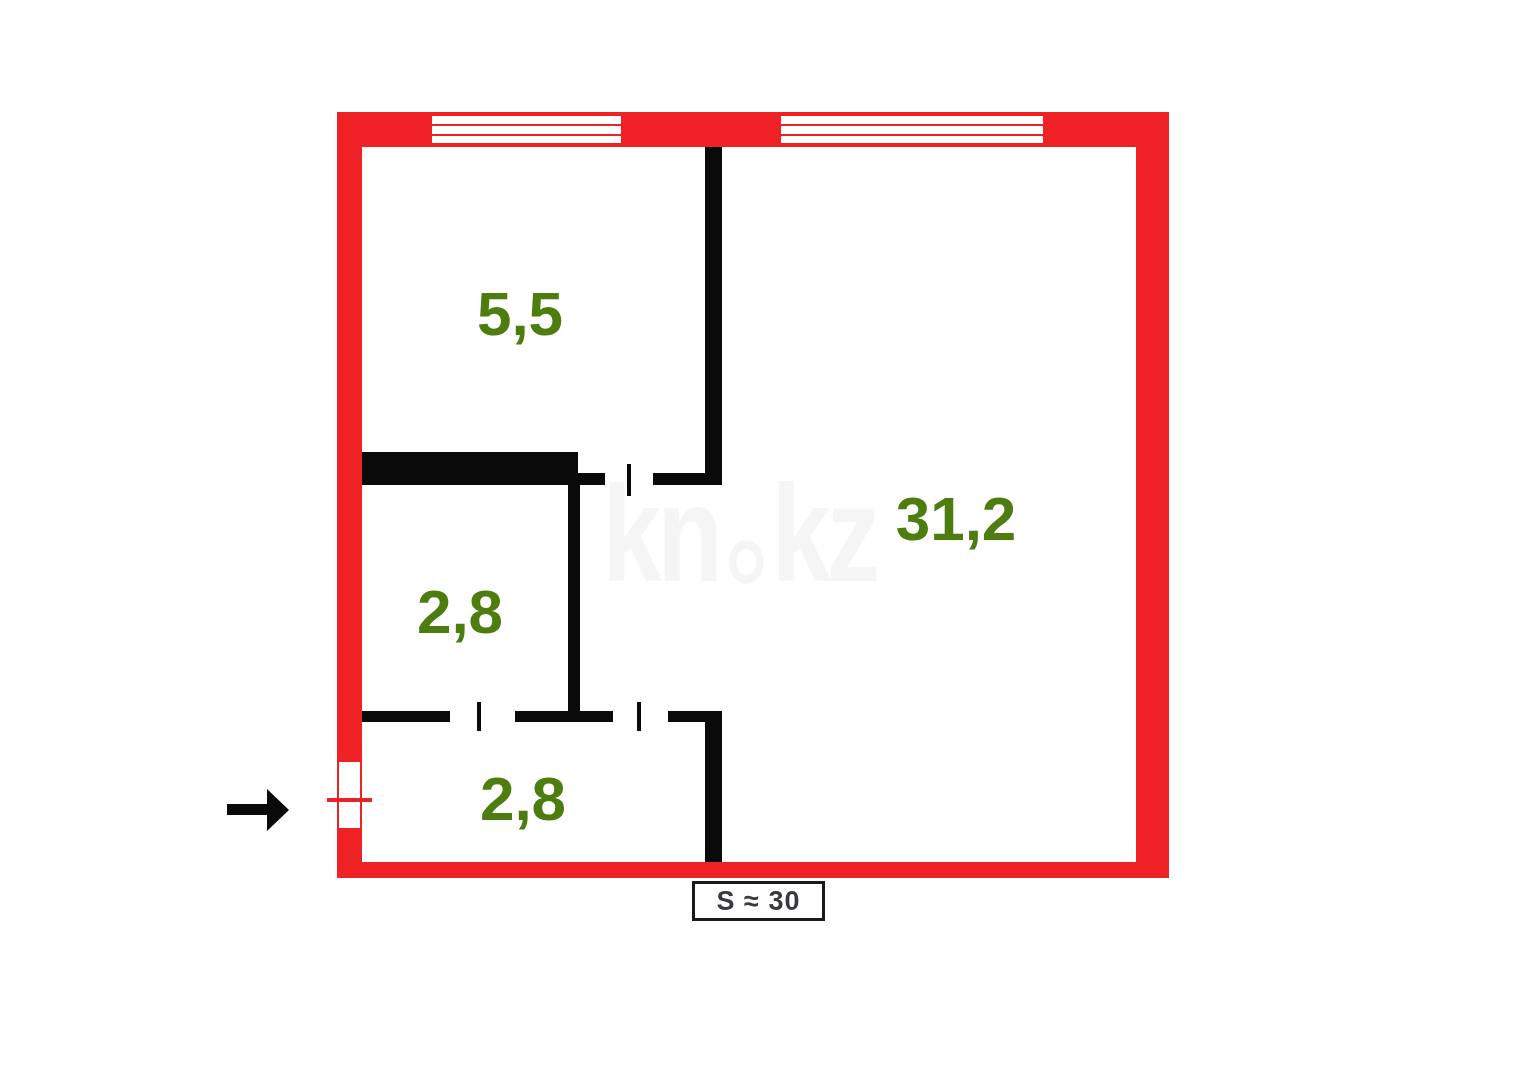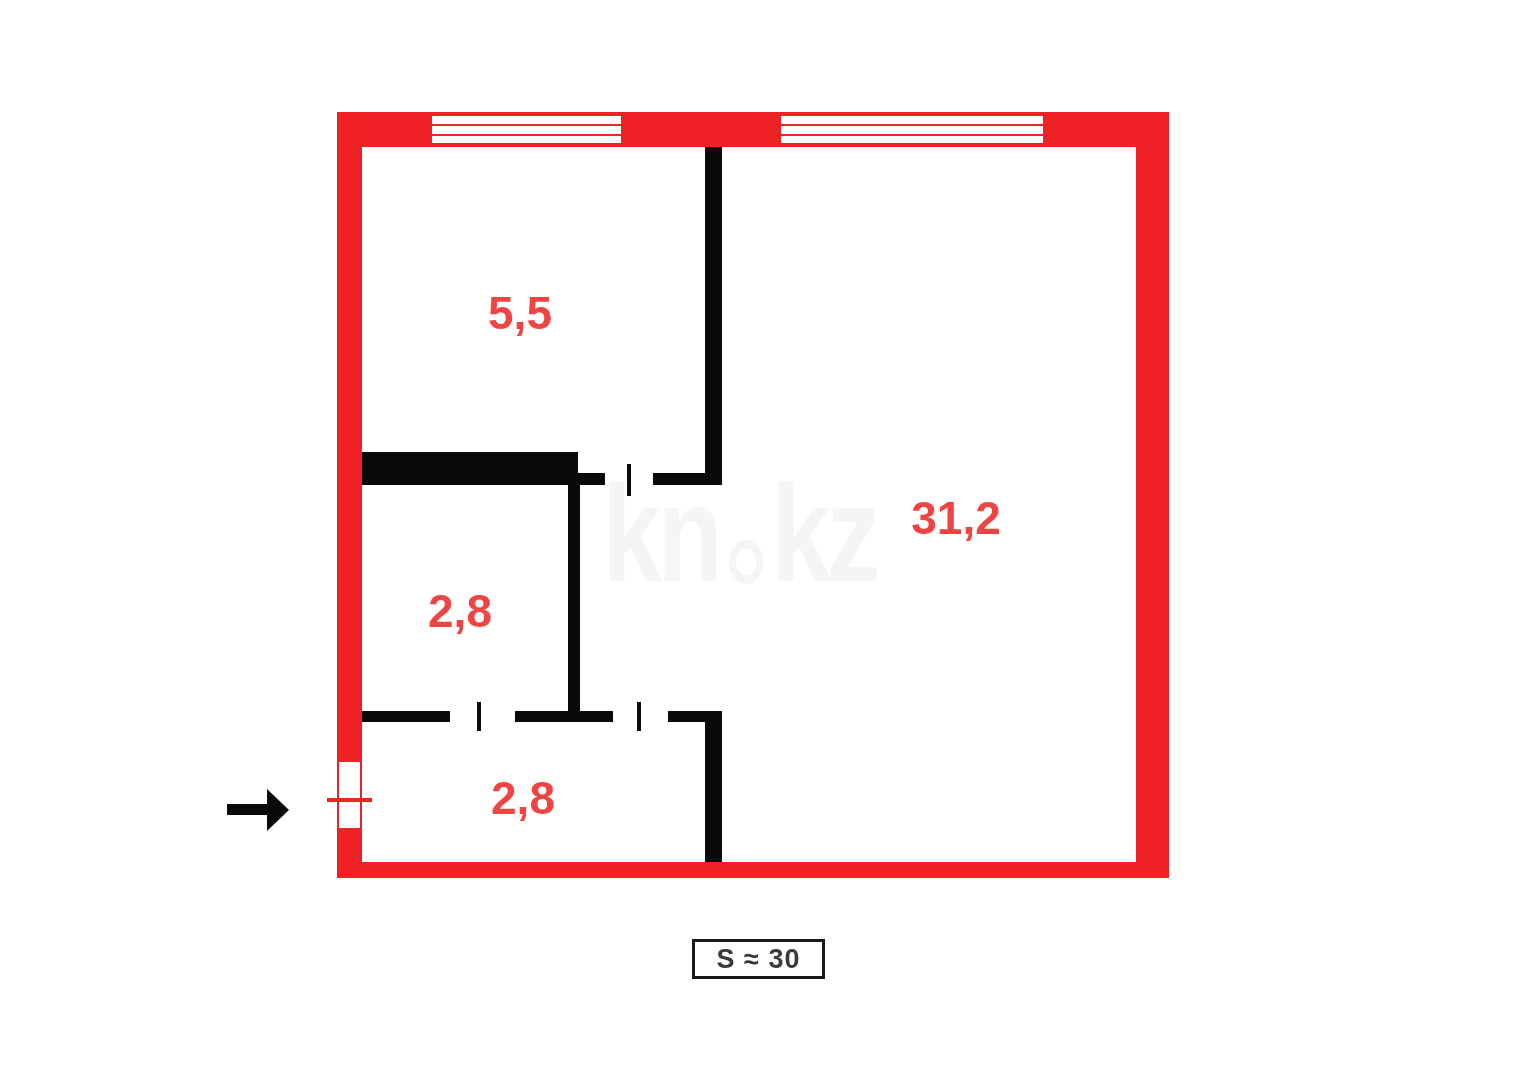--- a/index.html
+++ b/index.html
@@ -12,38 +12,38 @@
 
   
   .window{position:absolute;background:#fff;border:2px solid #ee2125;box-sizing:border-box;}
   .mullion{position:absolute;left:0;right:0;height:2px;background:#ee2125;}
 
   
   .entry-opening{position:absolute;background:#fff;border:2px solid #ee2125;box-sizing:border-box;}
 
   
   .room-label{position:absolute;transform:translate(-50%,-50%);
-              font-weight:700;font-size:46px;color:#ef4444;white-space:nowrap;}
+              font-weight:700;font-size:62px;color:#4d7c0f;white-space:nowrap;}
 
   
   .watermark{position:absolute;left:602px;top:478px;display:flex;align-items:flex-end;
              color:#f5f5f5;font-weight:700;font-size:138px;line-height:0.80;
              letter-spacing:-6px;transform:scaleX(0.78);transform-origin:left top;
              user-select:none;}
   .watermark .ring{width:26px;height:26px;border:9px solid #f5f5f5;border-radius:50%;
                    margin:0 10px 4px 14px;}
 
   
   .arrow-shaft{position:absolute;left:227px;top:804px;width:42px;height:11px;background:#0a0a0a;}
   .arrow-head{position:absolute;left:267px;top:789px;width:0;height:0;
               border-top:21px solid transparent;border-bottom:21px solid transparent;
               border-left:22px solid #0a0a0a;}
 
   
-  .area-box{position:absolute;left:692px;top:939px;width:133px;height:40px;
+  .area-box{position:absolute;left:692px;top:881px;width:133px;height:40px;
             border:3px solid #1a1a1a;box-sizing:border-box;background:#fff;
             display:flex;align-items:center;justify-content:center;
             font-weight:700;font-size:27px;color:#3a3a3e;letter-spacing:1px;}
 </style>
 </head>
 <body>
 
 <div class="stage">
 
   <div class="watermark">

